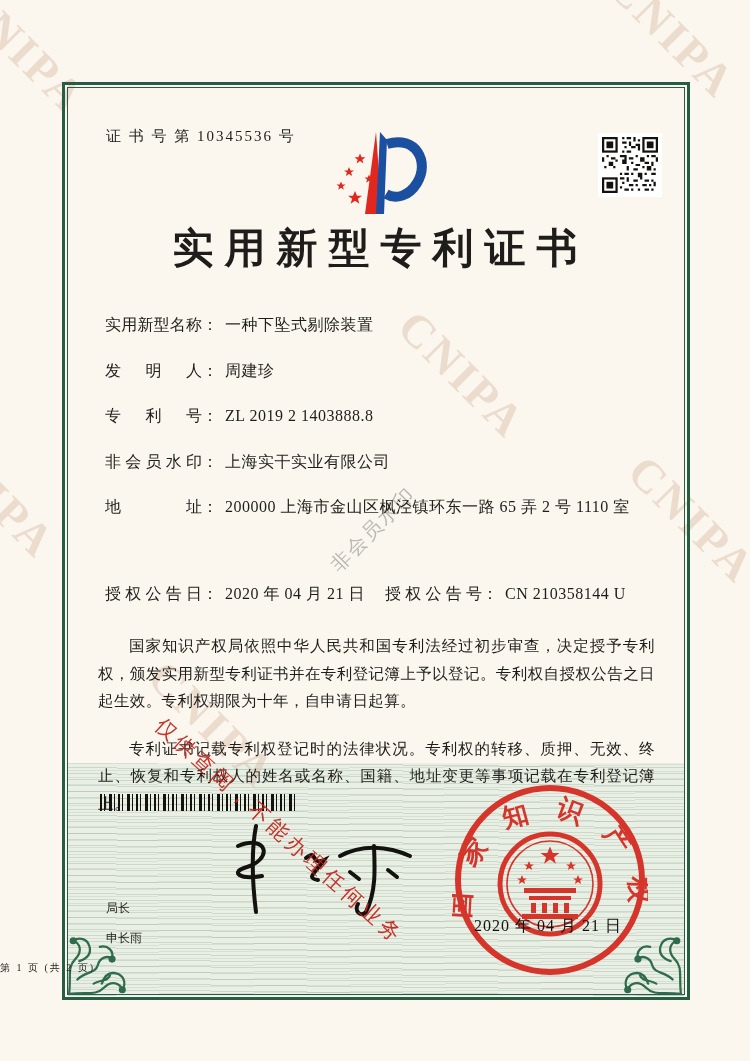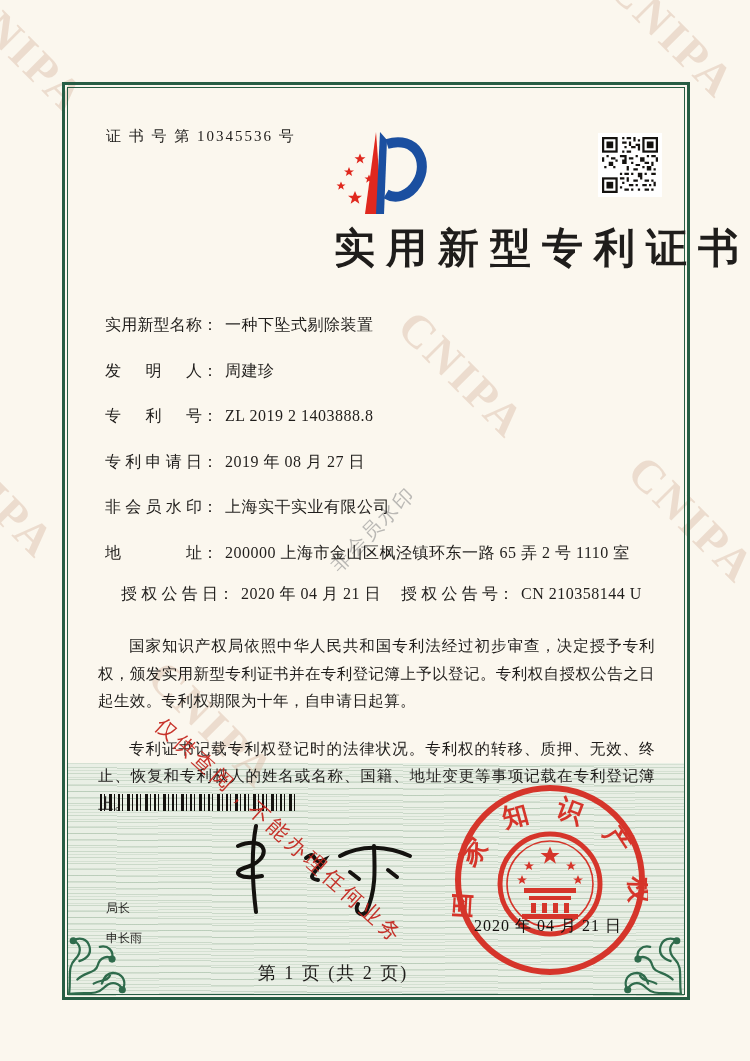--- a/index.html
+++ b/index.html
@@ -45,28 +45,28 @@
   .corner-left{left:63px;top:908px;}
   .corner-right{left:595px;top:908px;transform:scaleX(-1);}
 
   .cert-no{
     position:absolute;left:106px;top:127px;font-size:15px;letter-spacing:2px;
     z-index:10;
   }
   .qr{position:absolute;left:598px;top:133px;width:64px;height:64px;background:#fff;padding:4px;z-index:10;}
   .logo{position:absolute;left:320px;top:130px;width:118px;height:90px;z-index:10;}
   .title{
-    position:absolute;left:0;top:221px;width:100%;text-align:right;
+    position:absolute;left:0;top:221px;width:100%;text-align:center;
     font-size:41px;font-weight:bold;letter-spacing:11px;text-indent:11px;z-index:10;
   }
   .fields{position:absolute;left:105px;top:312px;width:560px;z-index:10;}
   .field-row{line-height:26px;margin-bottom:19.5px;font-size:16px;white-space:nowrap;}
   .flabel{display:inline-block;width:97px;text-align:justify;text-align-last:justify;vertical-align:top;}
   .fvalue{margin-left:7px;letter-spacing:.5px;}
-  .grant-row{position:absolute;left:105px;top:581px;width:560px;font-size:16px;line-height:26px;white-space:nowrap;z-index:10;margin-left:16px;}
+  .grant-row{position:absolute;left:105px;top:581px;width:560px;font-size:16px;line-height:26px;white-space:nowrap;z-index:10;}
   .grant-no{position:absolute;left:280px;top:0;}
   .paras{position:absolute;left:98px;top:612px;width:557px;z-index:10;}
   .paras p{
     font-size:15.5px;line-height:27.5px;text-indent:2em;text-align:justify;
     font-family:"Liberation Serif",serif;letter-spacing:.4px;margin-top:20px;
   }
   .barcode{
     position:absolute;left:100px;top:794px;width:197px;height:17px;z-index:10;
     background:repeating-linear-gradient(90deg,
       #14120f 0 2px, rgba(0,0,0,0) 2px 4px,
@@ -85,22 +85,22 @@
   .red-wm{
     position:absolute;left:168px;top:712px;transform:rotate(42deg);transform-origin:0 0;
     color:var(--wm-red);font-size:21px;letter-spacing:4px;white-space:nowrap;z-index:50;
     opacity:.92;
   }
   .gray-wm{
     position:absolute;left:318px;top:516px;transform:rotate(-45deg);
     color:#8f8f8f;opacity:.6;font-size:20px;letter-spacing:2px;white-space:nowrap;z-index:4;
   }
   .page-num{
-    position:absolute;left:0;top:961px;width:666px;text-align:center;
-    font-size:18px;letter-spacing:2px;z-index:10;
+    position:absolute;left:0;top:961px;width:666px;
+    font-size:10px;letter-spacing:2px;z-index:10;
   }
   .footer-note{
     position:absolute;left:0;top:1011px;width:750px;text-align:center;
     font-size:15px;letter-spacing:2px;z-index:10;
   }
 </style>
 </head>
 <body>
 
 <div class="page">
@@ -177,21 +177,20 @@
       <path d="M67,14 C96,5 110,32 97,53 C89,66 76,70 66,64" fill="none" stroke="#1b4fa0" stroke-width="10"></path>
     </svg>
   </div>
 
   <h1 class="title">实用新型专利证书</h1>
 
   <div class="fields" id="fields">
       <div class="field-row"><span class="flabel">实用新型名称</span><span>：</span><span class="fvalue">一种下坠式剔除装置</span></div>
       <div class="field-row"><span class="flabel">发明人</span><span>：</span><span class="fvalue">周建珍</span></div>
       <div class="field-row"><span class="flabel">专利号</span><span>：</span><span class="fvalue">ZL 2019 2 1403888.8</span></div>
-      <div class="field-row"><span class="flabel">专利申请日</span><span>：</span><span class="fvalue">2019 年 08 月 27 日</span></div>
       <div class="field-row"><span class="flabel">非会员水印</span><span>：</span><span class="fvalue">上海实干实业有限公司</span></div>
       <div class="field-row"><span class="flabel">地址</span><span>：</span><span class="fvalue">200000 上海市金山区枫泾镇环东一路 65 弄 2 号 1110 室</span></div>
     </div>
 
   <div class="grant-row">
     <span>
       <span class="flabel">授权公告日</span><span>：</span><span class="fvalue">2020 年 04 月 21 日</span>
     </span>
     <span class="grant-no">
       <span class="flabel">授权公告号</span><span>：</span><span class="fvalue">CN 210358144 U</span>

